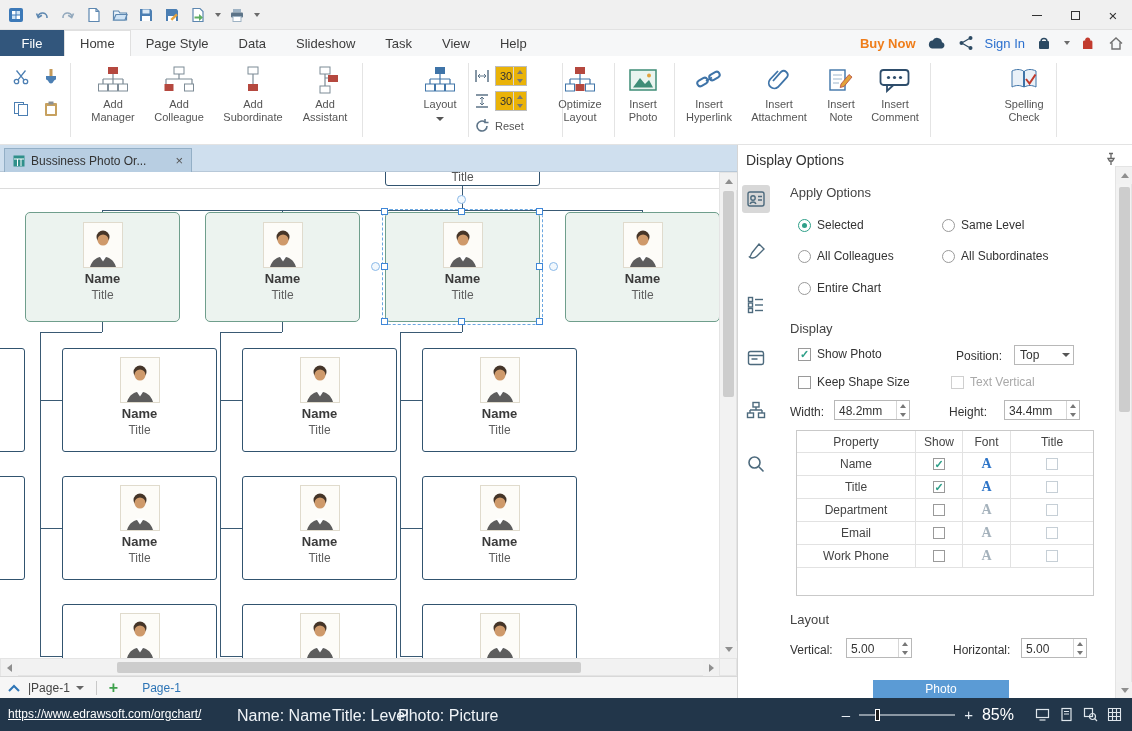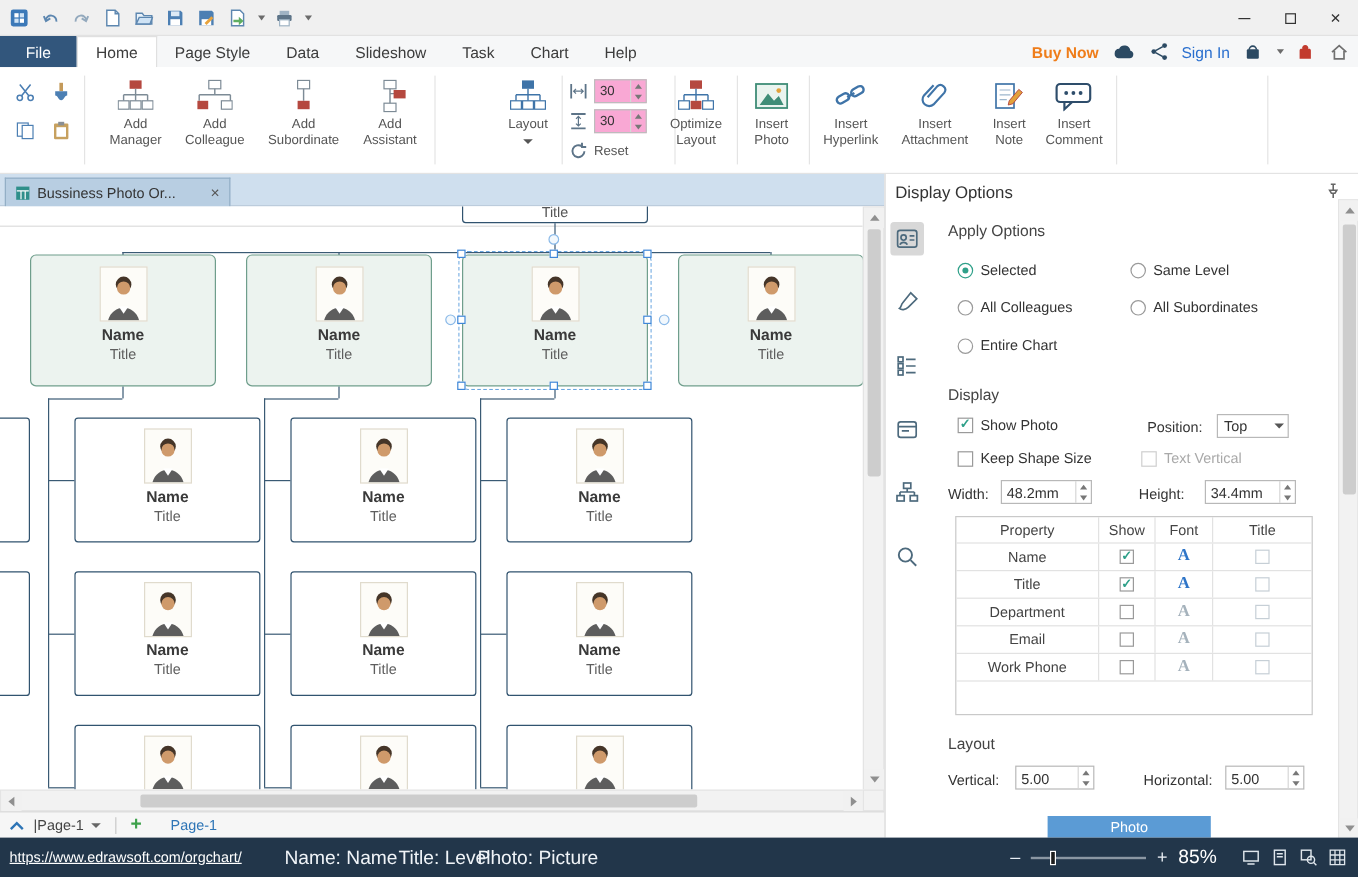--- a/index.html
+++ b/index.html
@@ -30,21 +30,21 @@
 .ribbon{left:0;top:56px;width:1132px;height:89px;background:#fff;border-bottom:1px solid #e3e3e3}
 .rsep{position:absolute;top:7px;height:74px;width:1px;background:#e4e4e4}
 .rbtn{position:absolute;top:2px;height:84px;text-align:center;font-size:11px;color:#555;cursor:default}
 .ricon{height:36px;display:flex;align-items:center;justify-content:center;margin-top:4px}
 .rl1,.rl2{display:block;line-height:13px}
 .caret{display:inline-block;width:0;height:0;border-left:4px solid transparent;border-right:4px solid transparent;border-top:4px solid #555;margin-top:4px}
 .grp-clip{position:absolute;left:8px;top:8px;width:58px;height:72px;display:grid;grid-template-columns:26px 26px;grid-template-rows:26px 26px;gap:6px 4px}
 .clipbtn{display:flex;align-items:center;justify-content:center}
 .spacegrp{position:absolute;left:474px;top:0;width:86px;height:89px}
 .srow{position:absolute;left:0;display:flex;align-items:center;gap:5px}
-.rspin{width:44px;height:20px;border:1px solid #bdbdbd;background:#f9a8d4;display:flex}
+.rspin{width:32px;height:20px;border:1px solid #bdbdbd;background:#eab308;display:flex}
 .rspin>span:first-child{flex:1;padding:3px 0 0 4px;font-size:11px;color:#333}
 .spin-btns{width:13px;border-left:1px solid #d6d6d6;display:flex;flex-direction:column}
 .su,.sd{flex:1;display:flex;align-items:center;justify-content:center}
 .su::before{content:"";border-left:3px solid transparent;border-right:3px solid transparent;border-bottom:4px solid #777}
 .sd::before{content:"";border-left:3px solid transparent;border-right:3px solid transparent;border-top:4px solid #777}
 .reset-label{font-size:11px;color:#555}
 
 .doctabs{left:0;top:145px;width:737px;height:27px;background:#cfdfee;border-bottom:1px solid #b7c8d8}
 .dtab{position:absolute;left:4px;top:3px;width:188px;height:24px;background:#b8cee2;border:1px solid #93afc6;border-bottom:none;display:flex;align-items:center;gap:6px;padding:0 8px;font-size:12px;color:#333}
 .dtab .dlabel{flex:1;white-space:nowrap;overflow:hidden}
@@ -204,21 +204,21 @@
   </div>
 </div>
 
 <div class="menubar abs">
   <div class="file-btn">File</div>
   <div class="mtab active">Home</div>
   <div class="mtab">Page Style</div>
   <div class="mtab">Data</div>
   <div class="mtab">Slideshow</div>
   <div class="mtab">Task</div>
-  <div class="mtab">Chart</div>
+  <div class="mtab">View</div>
   <div class="mtab">Help</div>
 </div>
 <div class="menu-right abs">
   <span class="buy-now">Buy Now</span>
   <span class="mi">
       <svg width="20" height="14">
         <path d="M5 12.5 a4 4 0 0 1 .6-7.9 a5 5 0 0 1 9.4 1.6 a3.2 3.2 0 0 1-.6 6.3 Z" fill="#2c4a63"></path>
       </svg>
     </span>
   <span class="mi">
@@ -457,20 +457,31 @@
           <circle cx="9.5" cy="10.5" r="1.6" fill="#2e4d6b"></circle>
           <circle cx="15.5" cy="10.5" r="1.6" fill="#2e4d6b"></circle>
           <circle cx="21.5" cy="10.5" r="1.6" fill="#2e4d6b"></circle>
         </svg>
       </span>
     <span class="rl1">Insert</span>
     <span class="rl2">Comment</span>
   </div>
   <div class="rsep" style="left:930px"></div>
 
+  <div class="rbtn" style="left:996px;width:56px">
+    <span class="ricon">
+        <svg width="28" height="26">
+          <path d="M2 4 C6 2 10 2 13.5 4 V20 C10 18 6 18 2 20 Z" fill="#eaf1f8" stroke="#3f74a8"></path>
+          <path d="M26 4 C22 2 18 2 14.5 4 V20 C18 18 22 18 26 20 Z" fill="#eaf1f8" stroke="#3f74a8"></path>
+          <path d="M16 12 l3.5 4.5 6-9" stroke="#c0392b" stroke-width="2" fill="none"></path>
+        </svg>
+      </span>
+    <span class="rl1">Spelling</span>
+    <span class="rl2">Check</span>
+  </div>
   <div class="rsep" style="left:1056px"></div>
 </div>
 
 <div class="doctabs abs">
   <div class="dtab">
     <span>
         <svg width="12" height="12">
           <rect x="0.5" y="0.5" width="11" height="11" fill="#2f8f8a"></rect>
           <path d="M1 4 H11 M4.5 4 V11 M8 4 V11" stroke="#fff"></path>
         </svg>

